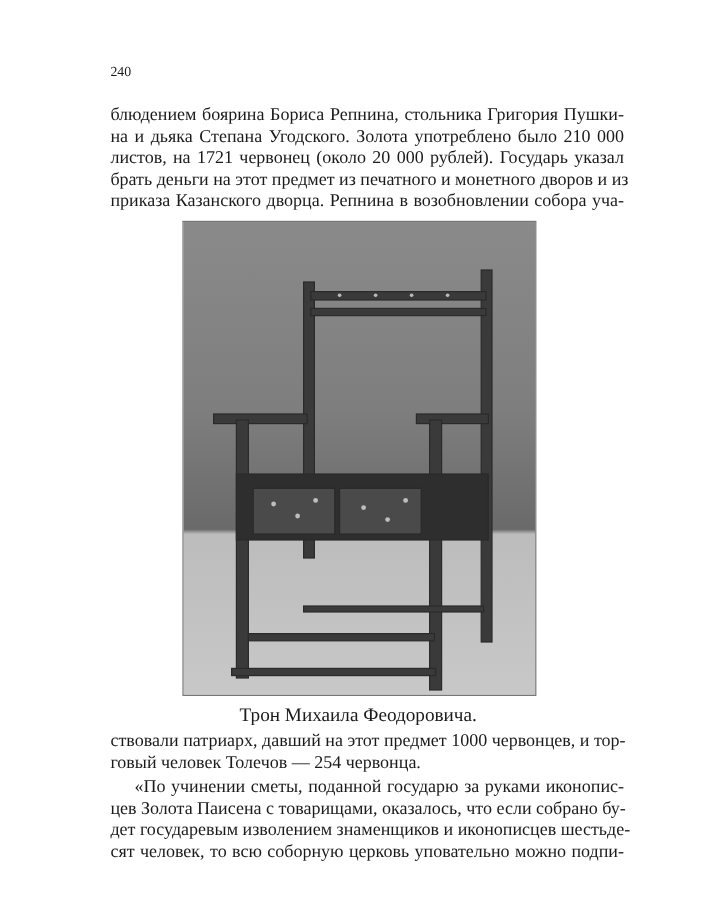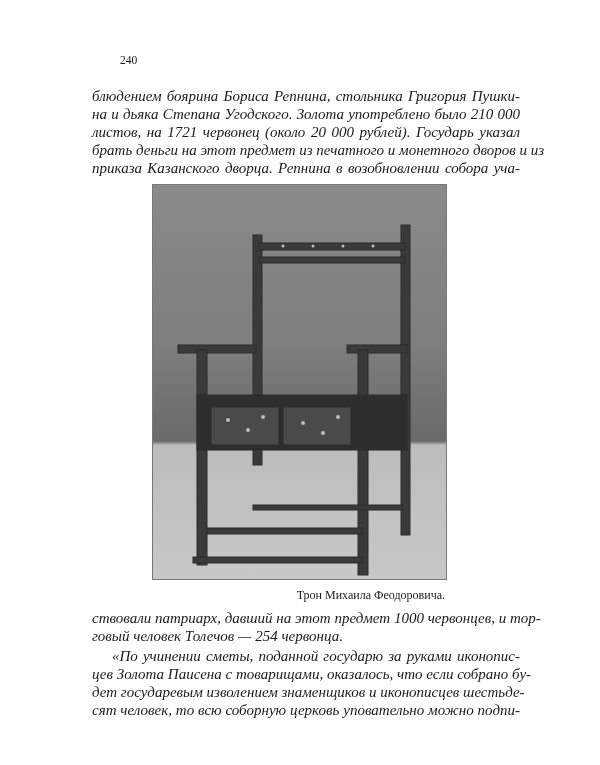--- a/index.html
+++ b/index.html
@@ -3,41 +3,41 @@
 <meta charset="utf-8">
 <style>
   html, body { margin: 0; padding: 0; }
   body {
     width: 600px; height: 765px; background: #ffffff;
     position: relative; overflow: hidden;
     font-family: "Liberation Serif", "DejaVu Serif", serif;
     color: #1a1a1a;
   }
   .header { position: absolute; top: 54px; left: 92px; width: 440px; height: 16px; }
-  .page-num { position: absolute; left: 0; top: 0; font-size: 11.5px; margin-left: 28px; }
+  .page-num { position: absolute; left: 0; top: 0; font-size: 11.5px; }
   .running-title { position: absolute; left: 56px; top: 0; font-size: 12.5px; letter-spacing: 0.2px; white-space: nowrap; }
 
   .line {
     position: absolute; left: 92px; width: 428px;
     font-size: 15px; line-height: 17px; white-space: nowrap;
-    text-align: justify; text-align-last: justify; font-style: italic;
+    text-align: justify; text-align-last: justify;
   }
   .indent { padding-left: 20px; width: 408px; }
   .last { text-align-last: left; }
 
   .figure {
     position: absolute; left: 152px; top: 184px; width: 293px; height: 394px;
     border: 1px solid #777;
     background: linear-gradient(180deg, #8a8a8a 0%, #7e7e7e 40%, #6a6a6a 65%, #bcbcbc 66%, #c8c8c8 100%);
     overflow: hidden;
   }
   .chair { position: absolute; inset: 0; }
   .caption {
     position: absolute; top: 588px; left: 152px; width: 293px;
-    text-align: right; font-size: 12px;
+    text-align: center; font-size: 16px;
   }
 </style>
 </head>
 <body>
 
 <div class="header">
   <span class="page-num">240</span>
 </div>
 
 <div class="line" style="top:88px">блюдением боярина Бориса Репнина, стольника Григория Пушки-</div>

